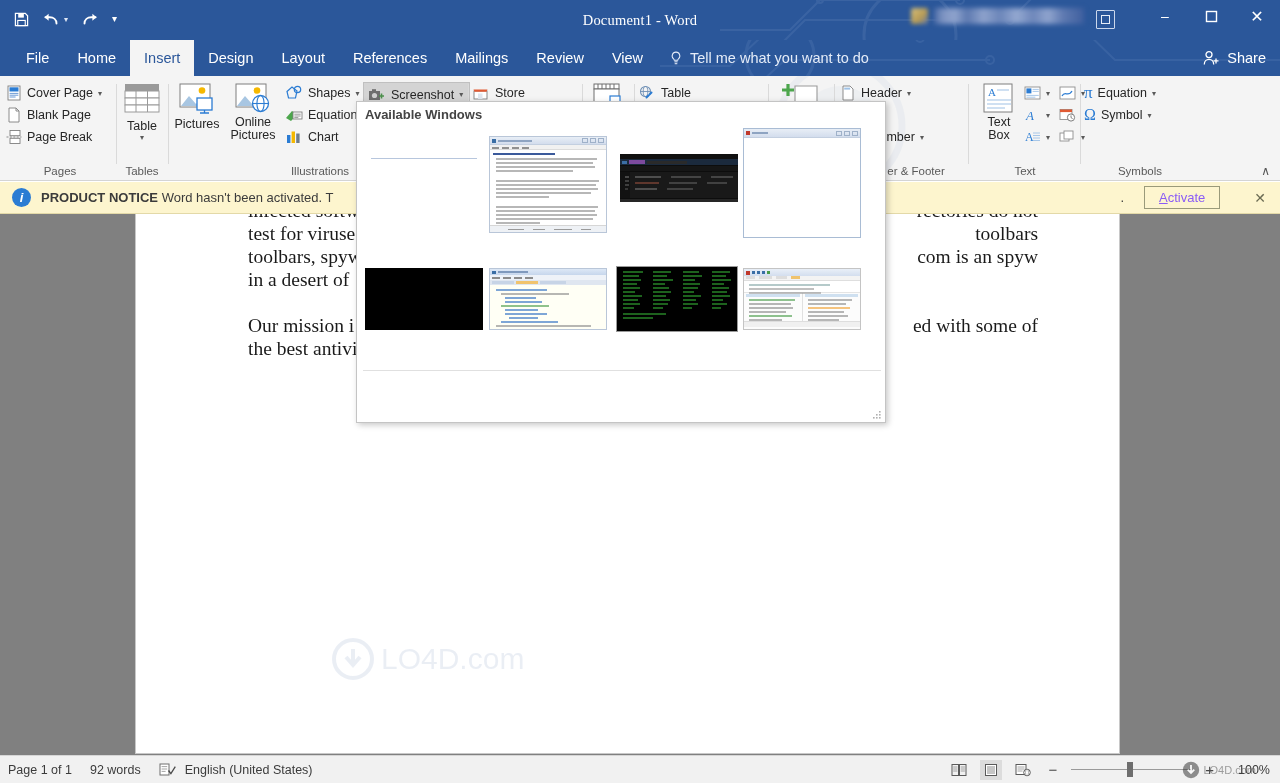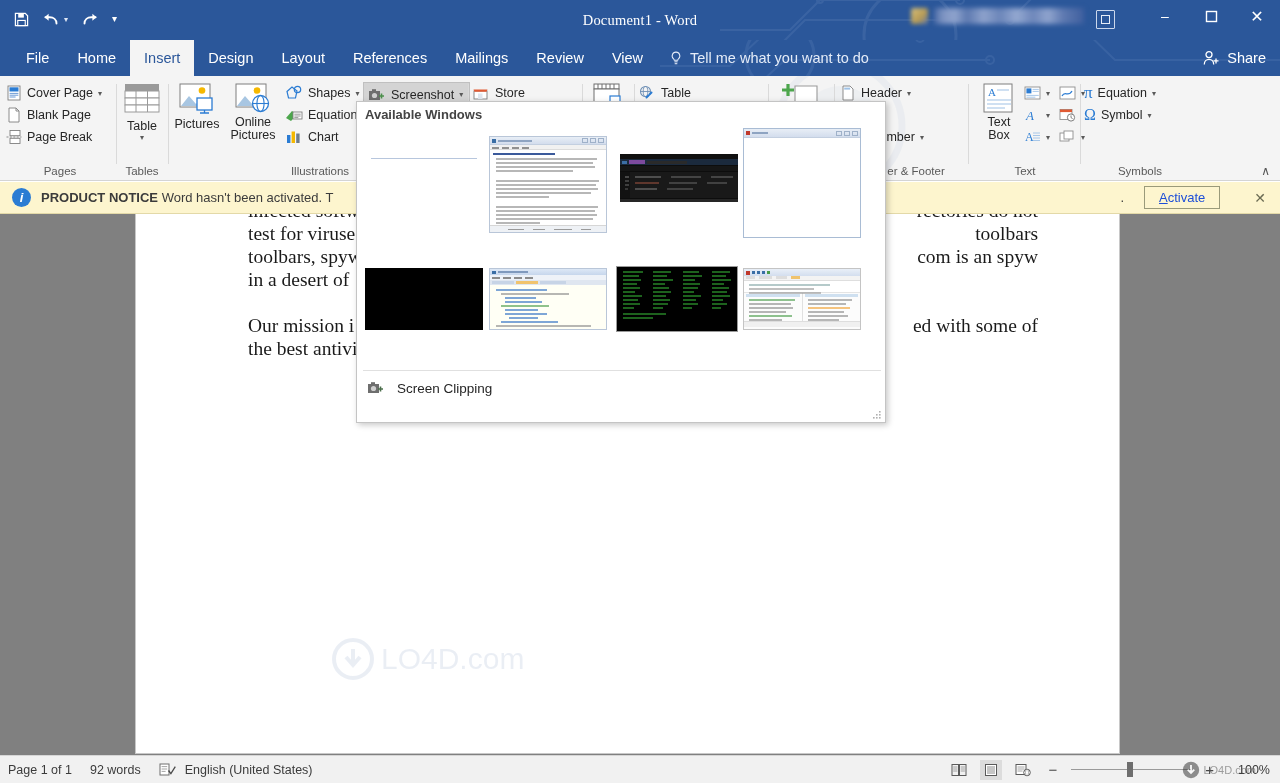--- a/index.html
+++ b/index.html
@@ -114,21 +114,21 @@
   }
   .notice .info-ico {
     width: 19px; height: 19px; border-radius: 50%; background: #2b7cd3;
     color: #fff; font-size: 13px; font-weight: bold; font-style: italic;
     display: flex; align-items: center; justify-content: center; flex: none;
   }
   .notice b { font-weight: bold; }
   .notice .spacer { flex: 1; }
   .activate-btn {
     background: #fdf5ce; border: 1px solid #9a9a7a; padding: 3px 14px;
-    font-size: 13px; color: #1d4ed8; font-family: "Liberation Sans", sans-serif;
+    font-size: 13px; color: #8b5cf6; font-family: "Liberation Sans", sans-serif;
   }
   .activate-btn u { text-decoration: underline; }
   .notice .close-x { font-size: 14px; color: #6b6b53; padding: 0 4px; margin-left: 20px; }
 
   
   .docarea {
     position: absolute; top: 214px; left: 0; width: 1280px; height: 541px;
     background: #808080;
   }
   .page {
@@ -869,31 +869,20 @@
               <div class="txtline" style="background:#8a8a8a;width:58%"></div>
             </div>
           </div>
           <div style="height:6px;background:#f0f0f0;border-top:1px solid #dedede;"></div>
         </div>
       </div>
     </div>
 
     <div class="dd-sep"></div>
 
-    <div class="screenclip">
-      <svg class="cam-ico" viewBox="0 0 18 14">
-        <rect x="1" y="3" width="11" height="9" fill="#6e6e6e"></rect>
-        <rect x="4" y="1.2" width="4" height="2" fill="#6e6e6e"></rect>
-        <circle cx="6.5" cy="7.5" r="2.6" fill="#cfcfcf"></circle>
-        <path d="M13.5 5.5v5M11 8h5" stroke="#4b6e4b" stroke-width="1.6"></path>
-      </svg>
-      <span>
-        <span>Screen Clipping</span>
-      </span>
-    </div>
 
     <svg class="dd-grip" viewBox="0 0 10 10">
       <g fill="#b0b0b0">
           <rect x="7" y="1" width="1.6" height="1.6"></rect>
           <rect x="4" y="4" width="1.6" height="1.6"></rect>
           <rect x="7" y="4" width="1.6" height="1.6"></rect>
           <rect x="1" y="7" width="1.6" height="1.6"></rect>
           <rect x="4" y="7" width="1.6" height="1.6"></rect>
           <rect x="7" y="7" width="1.6" height="1.6"></rect>
         </g>

